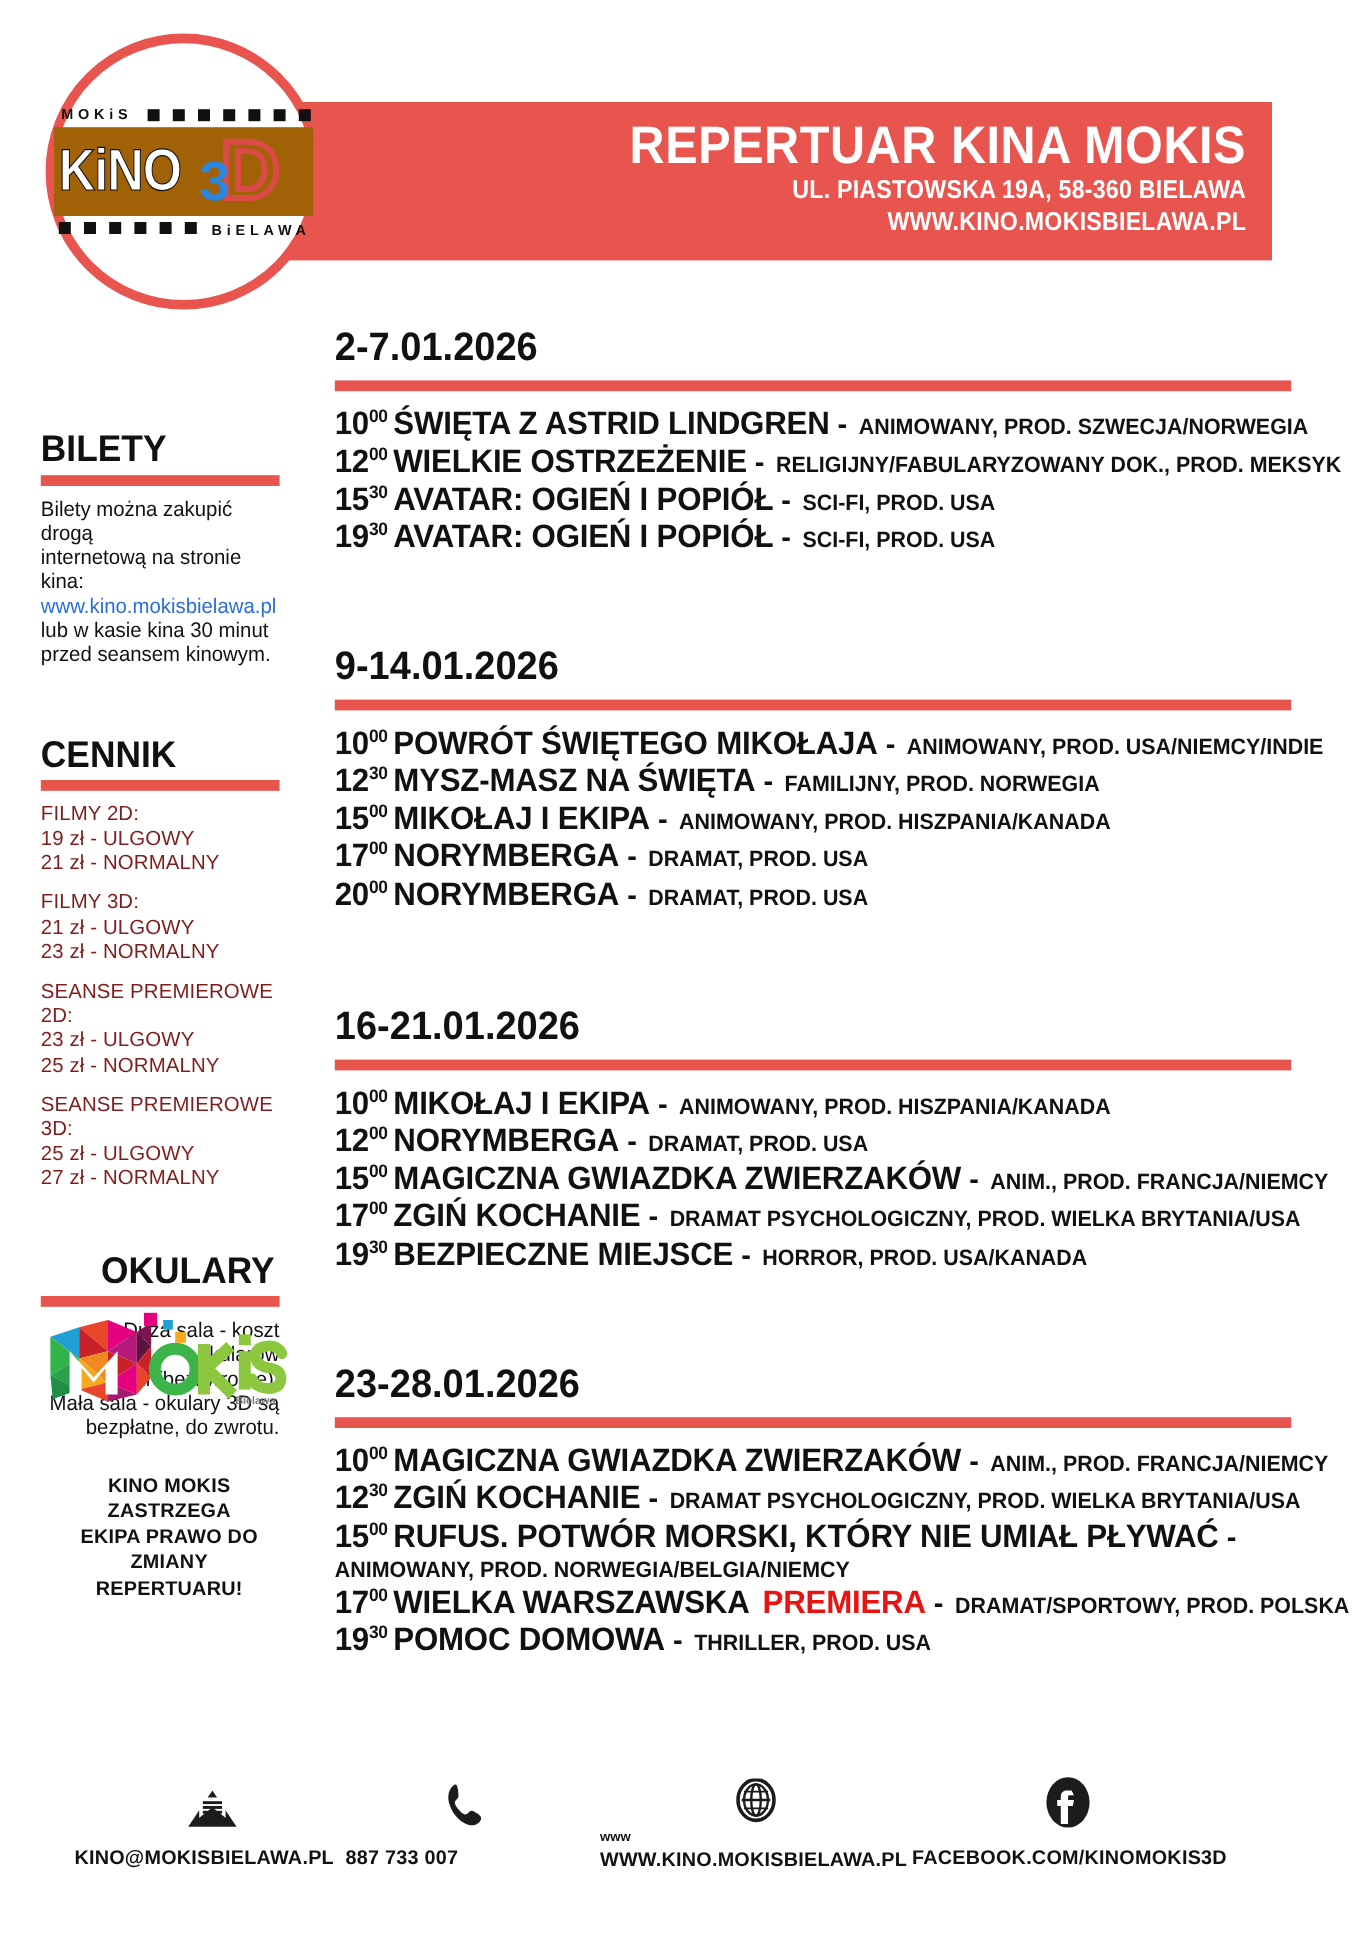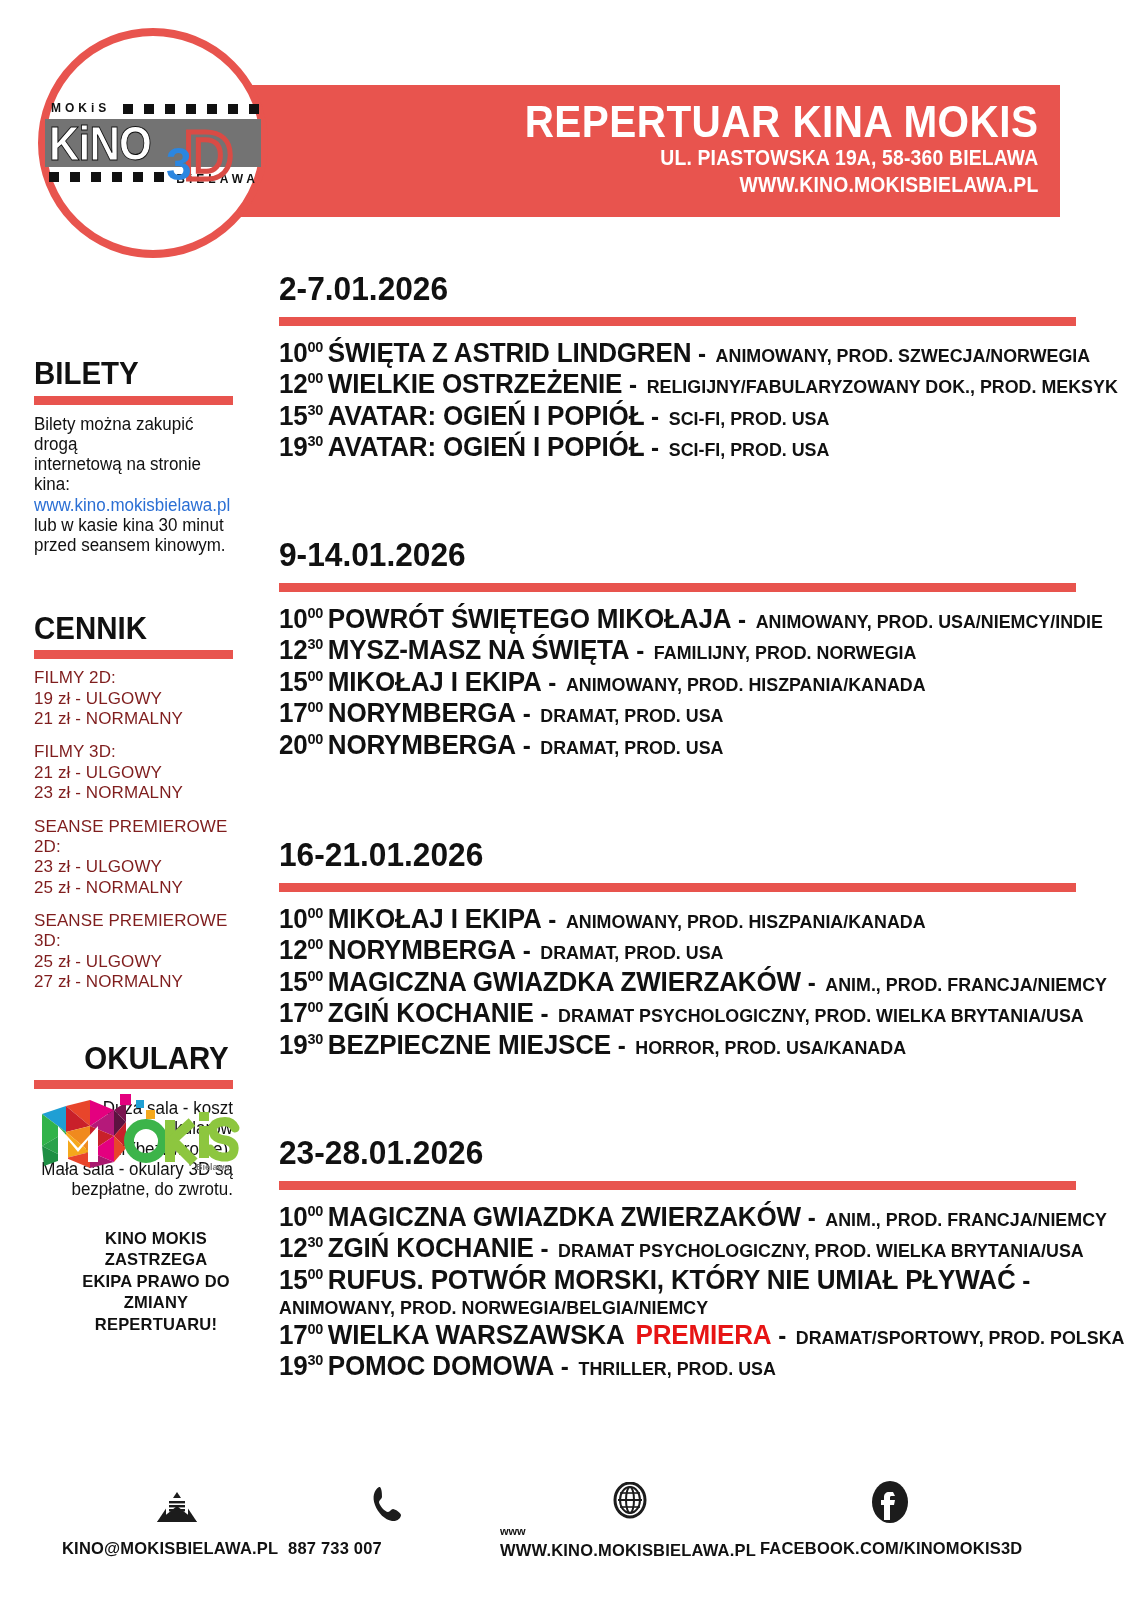--- a/index.html
+++ b/index.html
@@ -69,22 +69,22 @@
   .logo-inner {
     position: absolute;
     left: 50%;
     top: 50%;
     transform: translate(-50%, -50%);
     width: 222px;
   }
   .film-strip {
     position: relative;
     width: 216px;
-    height: 48px;
-    background: #737373;
+    height: 74px;
+    background: #a16207;
     margin: 0 auto;
   }
   .perf {
     position: absolute;
     width: 10px;
     height: 10px;
     background: #111;
   }
   .perf-top { top: -15px; }
   .perf-bot { bottom: -15px; }
@@ -195,21 +195,21 @@
   .mokis-logo {
     position: absolute;
     left: 36px;
     top: 1092px;
     width: 206px;
     height: 82px;
   }
   .mokis-svg { display: block; }
   .disclaimer {
     position: absolute;
-    left: 56px;
+    left: 41px;
     top: 1228px;
     width: 200px;
     font-family: "Liberation Sans Narrow", "Liberation Sans", sans-serif;
     font-weight: bold;
     font-size: 16.5px;
     line-height: 1.3;
     color: #111;
     text-align: center;
     letter-spacing: 0.2px;
   }

